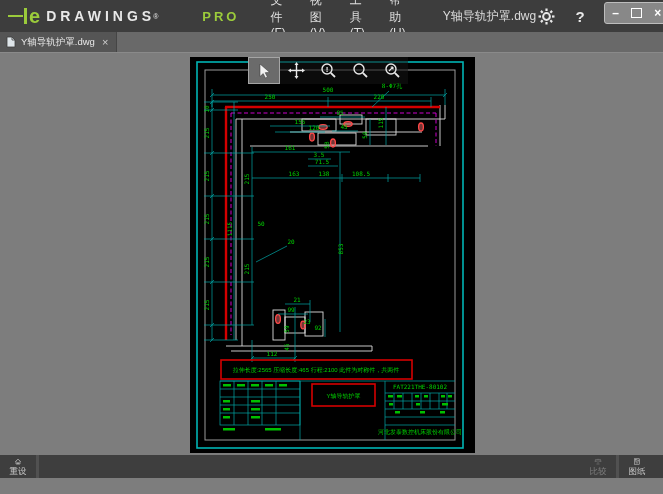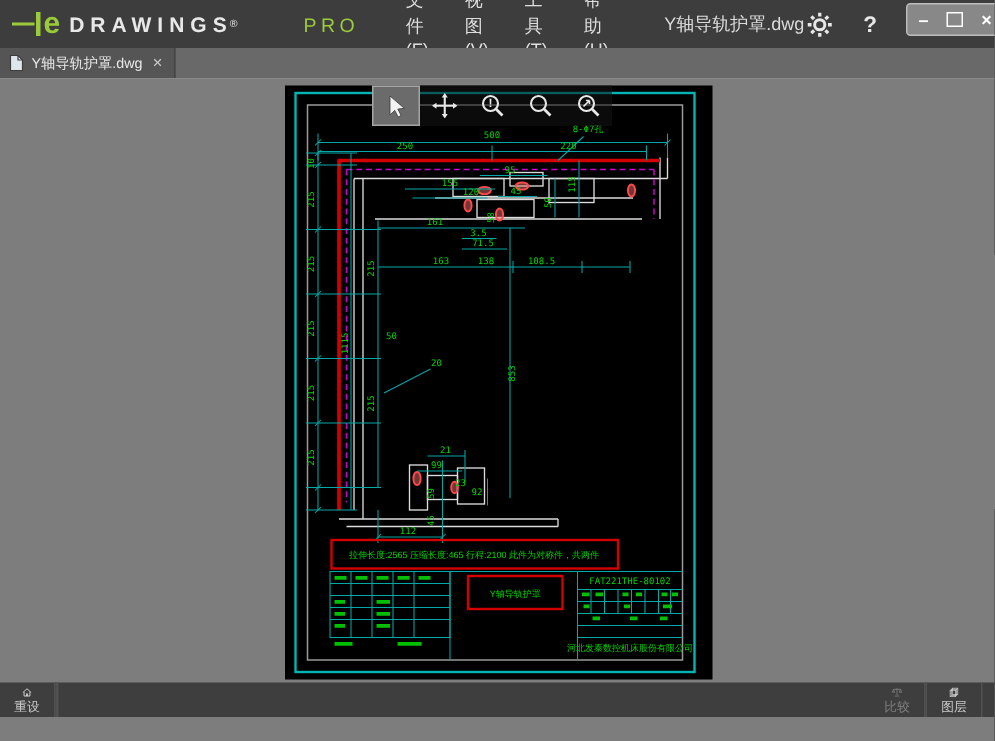--- a/index.html
+++ b/index.html
@@ -9,21 +9,21 @@
 
   
   .titlebar{position:absolute;left:0;top:0;width:663px;height:32px;background:#3d3d3d;
             display:flex;align-items:center;color:#dedede;}
   .logo{display:flex;align-items:center;margin-left:8px;white-space:nowrap;}
   .logo-arrow{display:inline-block;width:15px;height:2.5px;background:#9bcb3b;margin-right:1px;}
   .logo-bar{display:inline-block;width:3px;height:16px;background:#9bcb3b;margin-right:2px;}
   .logo-e{color:#9bcb3b;font-weight:bold;font-size:20px;line-height:18px;margin-right:6px;}
   .logo-name{color:#e8e8e8;font-size:14px;font-weight:bold;letter-spacing:4px;}
   .logo-reg{color:#e8e8e8;font-size:7px;vertical-align:super;margin-left:-2px;margin-right:4px;}
-  .logo-pro{color:#9bcb3b;font-size:13px;font-weight:normal;letter-spacing:3px;padding-left:40px;}
+  .logo-pro{color:#9bcb3b;font-size:13px;font-weight:bold;letter-spacing:3px;padding-left:40px;}
   .tb-sep{width:1px;height:22px;background:#5a5a5a;margin:0 10px;}
   .menu{display:flex;gap:2px;}
   .menu-item{font-size:12px;padding:4px 11px;cursor:default;}
   .doc-title{font-size:12px;color:#dcdcdc;margin-left:6px;white-space:nowrap;}
   .tb-right{margin-left:auto;display:flex;align-items:center;gap:14px;margin-right:6px;}
   .tb-icon{width:20px;height:20px;display:flex;align-items:center;justify-content:center;}
   .help-q{font-size:15px;font-weight:bold;color:#e8e8e8;}
   .win-box{display:flex;align-items:center;height:20px;background:#888;border:1px solid #bdbdbd;
            border-radius:3px;overflow:hidden;margin-top:-6px;}
   .win-btn{width:21px;height:20px;display:flex;align-items:center;justify-content:center;
@@ -393,26 +393,26 @@
             <line x1="3" y1="4" x2="15" y2="4"></line>
           <path d="M3,4 L1,9 H5 Z"></path>
             <path d="M15,4 L13,9 H17 Z"></path>
           <line x1="5" y1="15.5" x2="13" y2="15.5"></line>
         </g>
       </svg>
       <span class="bb-label">比较</span>
     </div>
     <div class="bb-sep"></div>
     <div class="bb-sep"></div>
+    <div class="bb-sep"></div>
     <div class="bb-btn">
       <svg width="18" height="18" viewBox="0 0 18 18">
-        <g stroke="#d8d8d8" stroke-width="1.2" fill="none">
-          <rect x="6" y="2" width="9.5" height="11"></rect>
-          <rect x="4.2" y="3.8" width="9.5" height="11"></rect>
-          <rect x="2.4" y="5.6" width="9.5" height="11"></rect>
-        </g>
+        <rect x="3" y="2" width="12" height="14" fill="none" stroke="#d8d8d8" stroke-width="1.3"></rect>
+        <rect x="5.5" y="4.5" width="3.5" height="3.5" fill="none" stroke="#d8d8d8" stroke-width="1"></rect>
+        <path d="M11,8 L12.5,4.5 L14,8 Z" fill="none" stroke="#d8d8d8" stroke-width="1"></path>
+        <line x1="5.5" y1="10.5" x2="12.5" y2="10.5" stroke="#d8d8d8" stroke-width="1"></line>
+        <line x1="5.5" y1="13" x2="12.5" y2="13" stroke="#d8d8d8" stroke-width="1"></line>
       </svg>
-      <span class="bb-label">图层</span>
-    </div>
-    <div class="bb-sep"></div>
+      <span class="bb-label">图纸</span>
+    </div>
     <div style="width:8px"></div>
   </footer>
 </div>
 
 </body></html>

